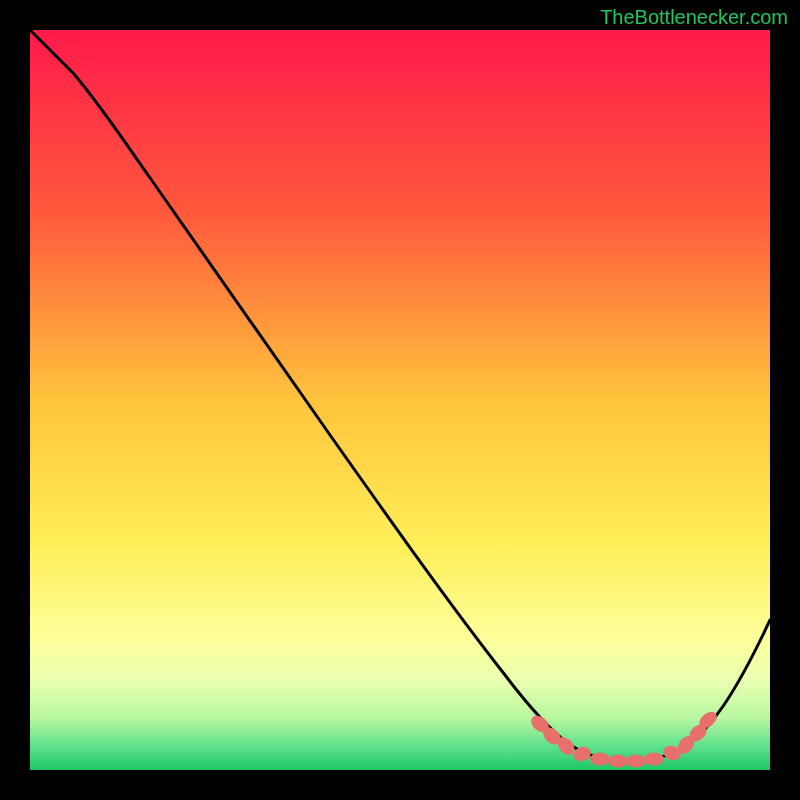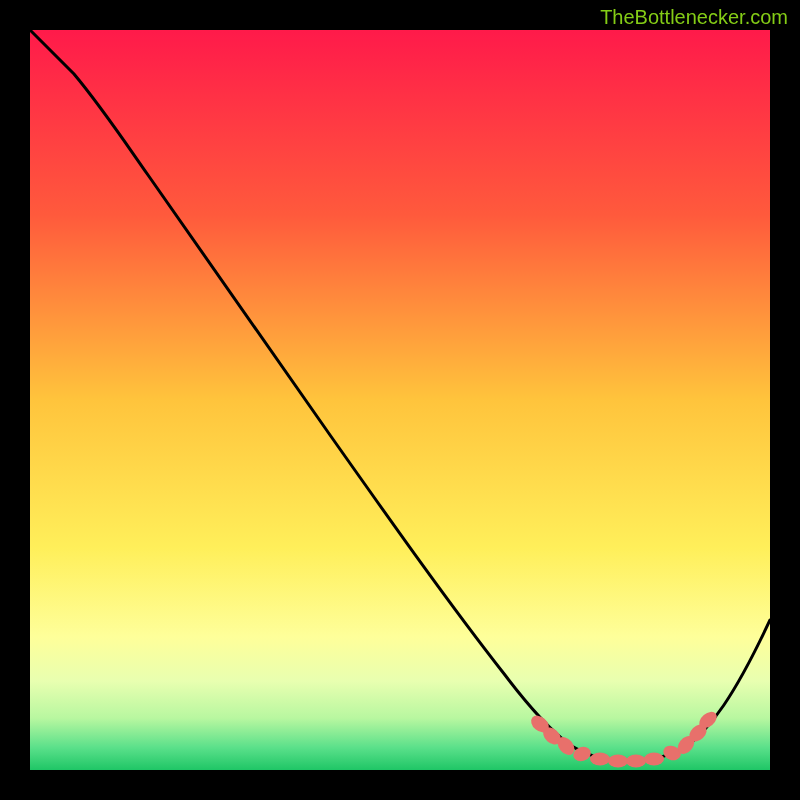--- a/index.html
+++ b/index.html
@@ -1,17 +1,17 @@
 <!DOCTYPE html>
 <html><head>
 <meta charset="utf-8">
 <style>
   * { margin: 0; padding: 0; box-sizing: border-box; }
   body { width: 800px; height: 800px; background: #000; position: relative; overflow: hidden; font-family: Arial, sans-serif; }
-  .watermark { position: absolute; top: 6px; right: 12px; color: #84cc16; font-size: 20px; font-weight: 500; z-index: 10; }
+  .watermark { position: absolute; top: 6px; right: 12px; color: #22c55e; font-size: 20px; font-weight: 500; z-index: 10; }
   .chart-area { position: absolute; top: 30px; left: 30px; width: 740px; height: 740px; }
   .gradient-bg { position: absolute; inset: 0; }
   .curve-svg { position: absolute; inset: 0; width: 100%; height: 100%; }
 </style>
 </head>
 <body>
 
 <div class="watermark">TheBottlenecker.com</div>
 
 <div class="chart-area">

